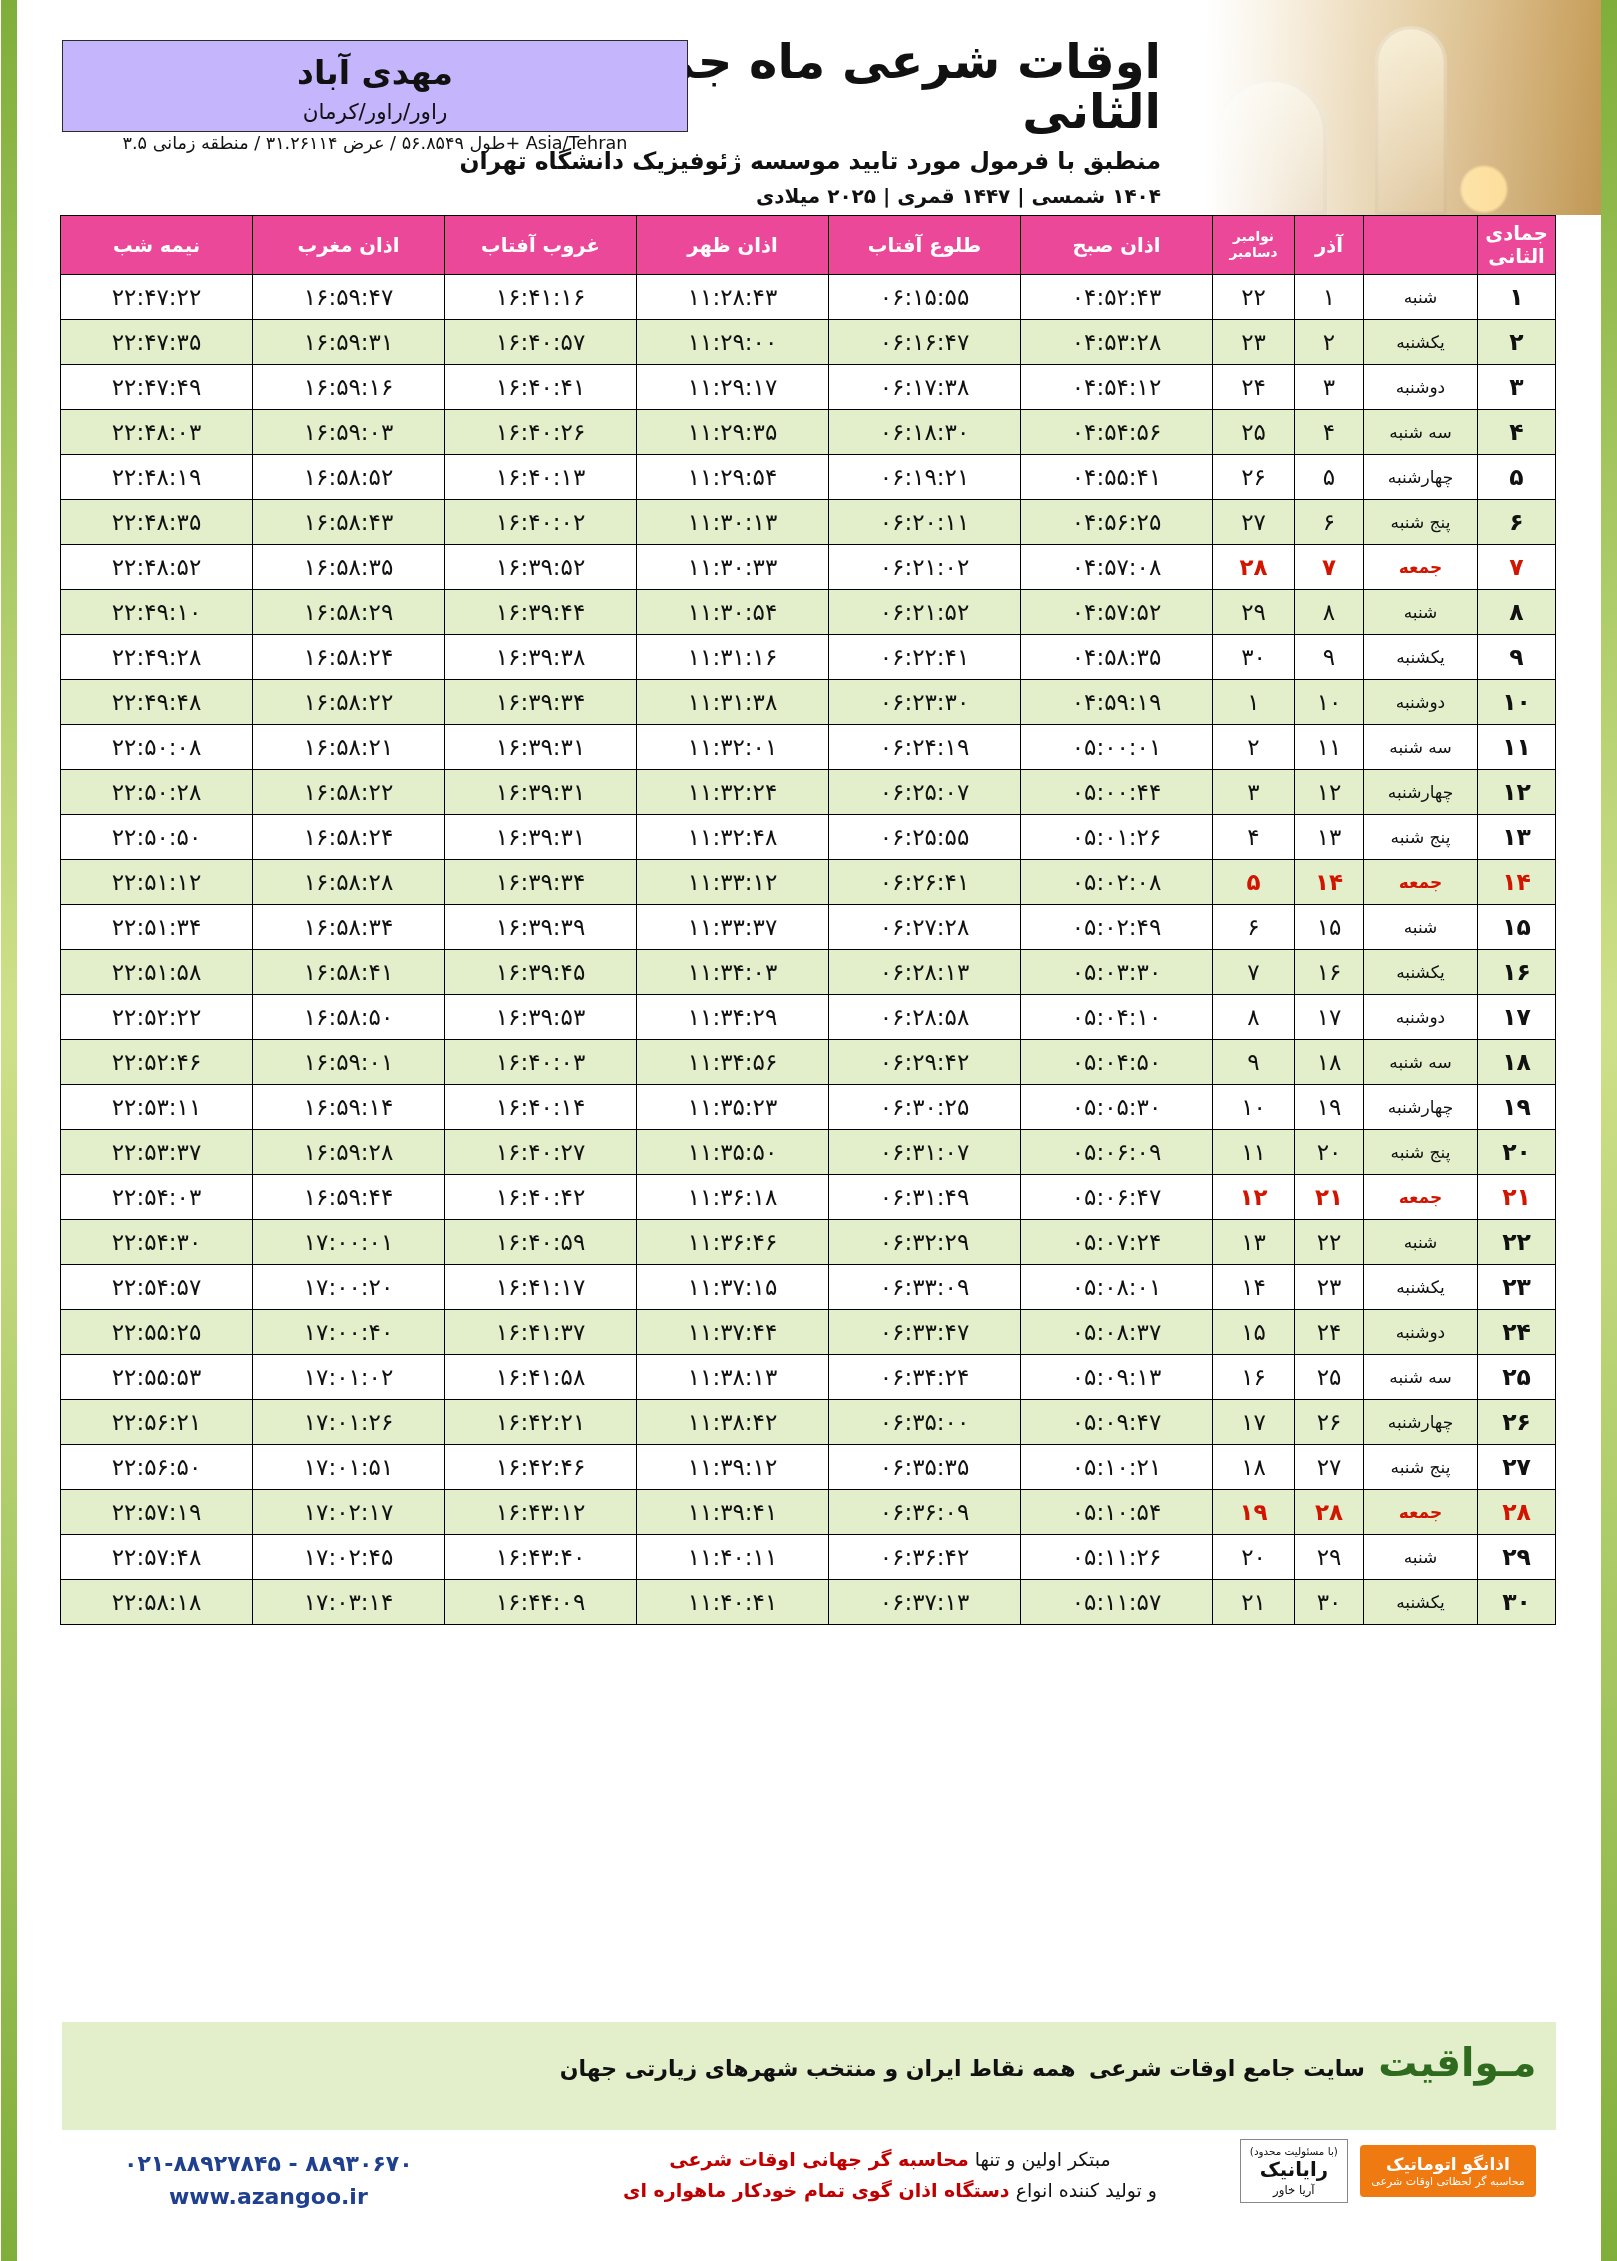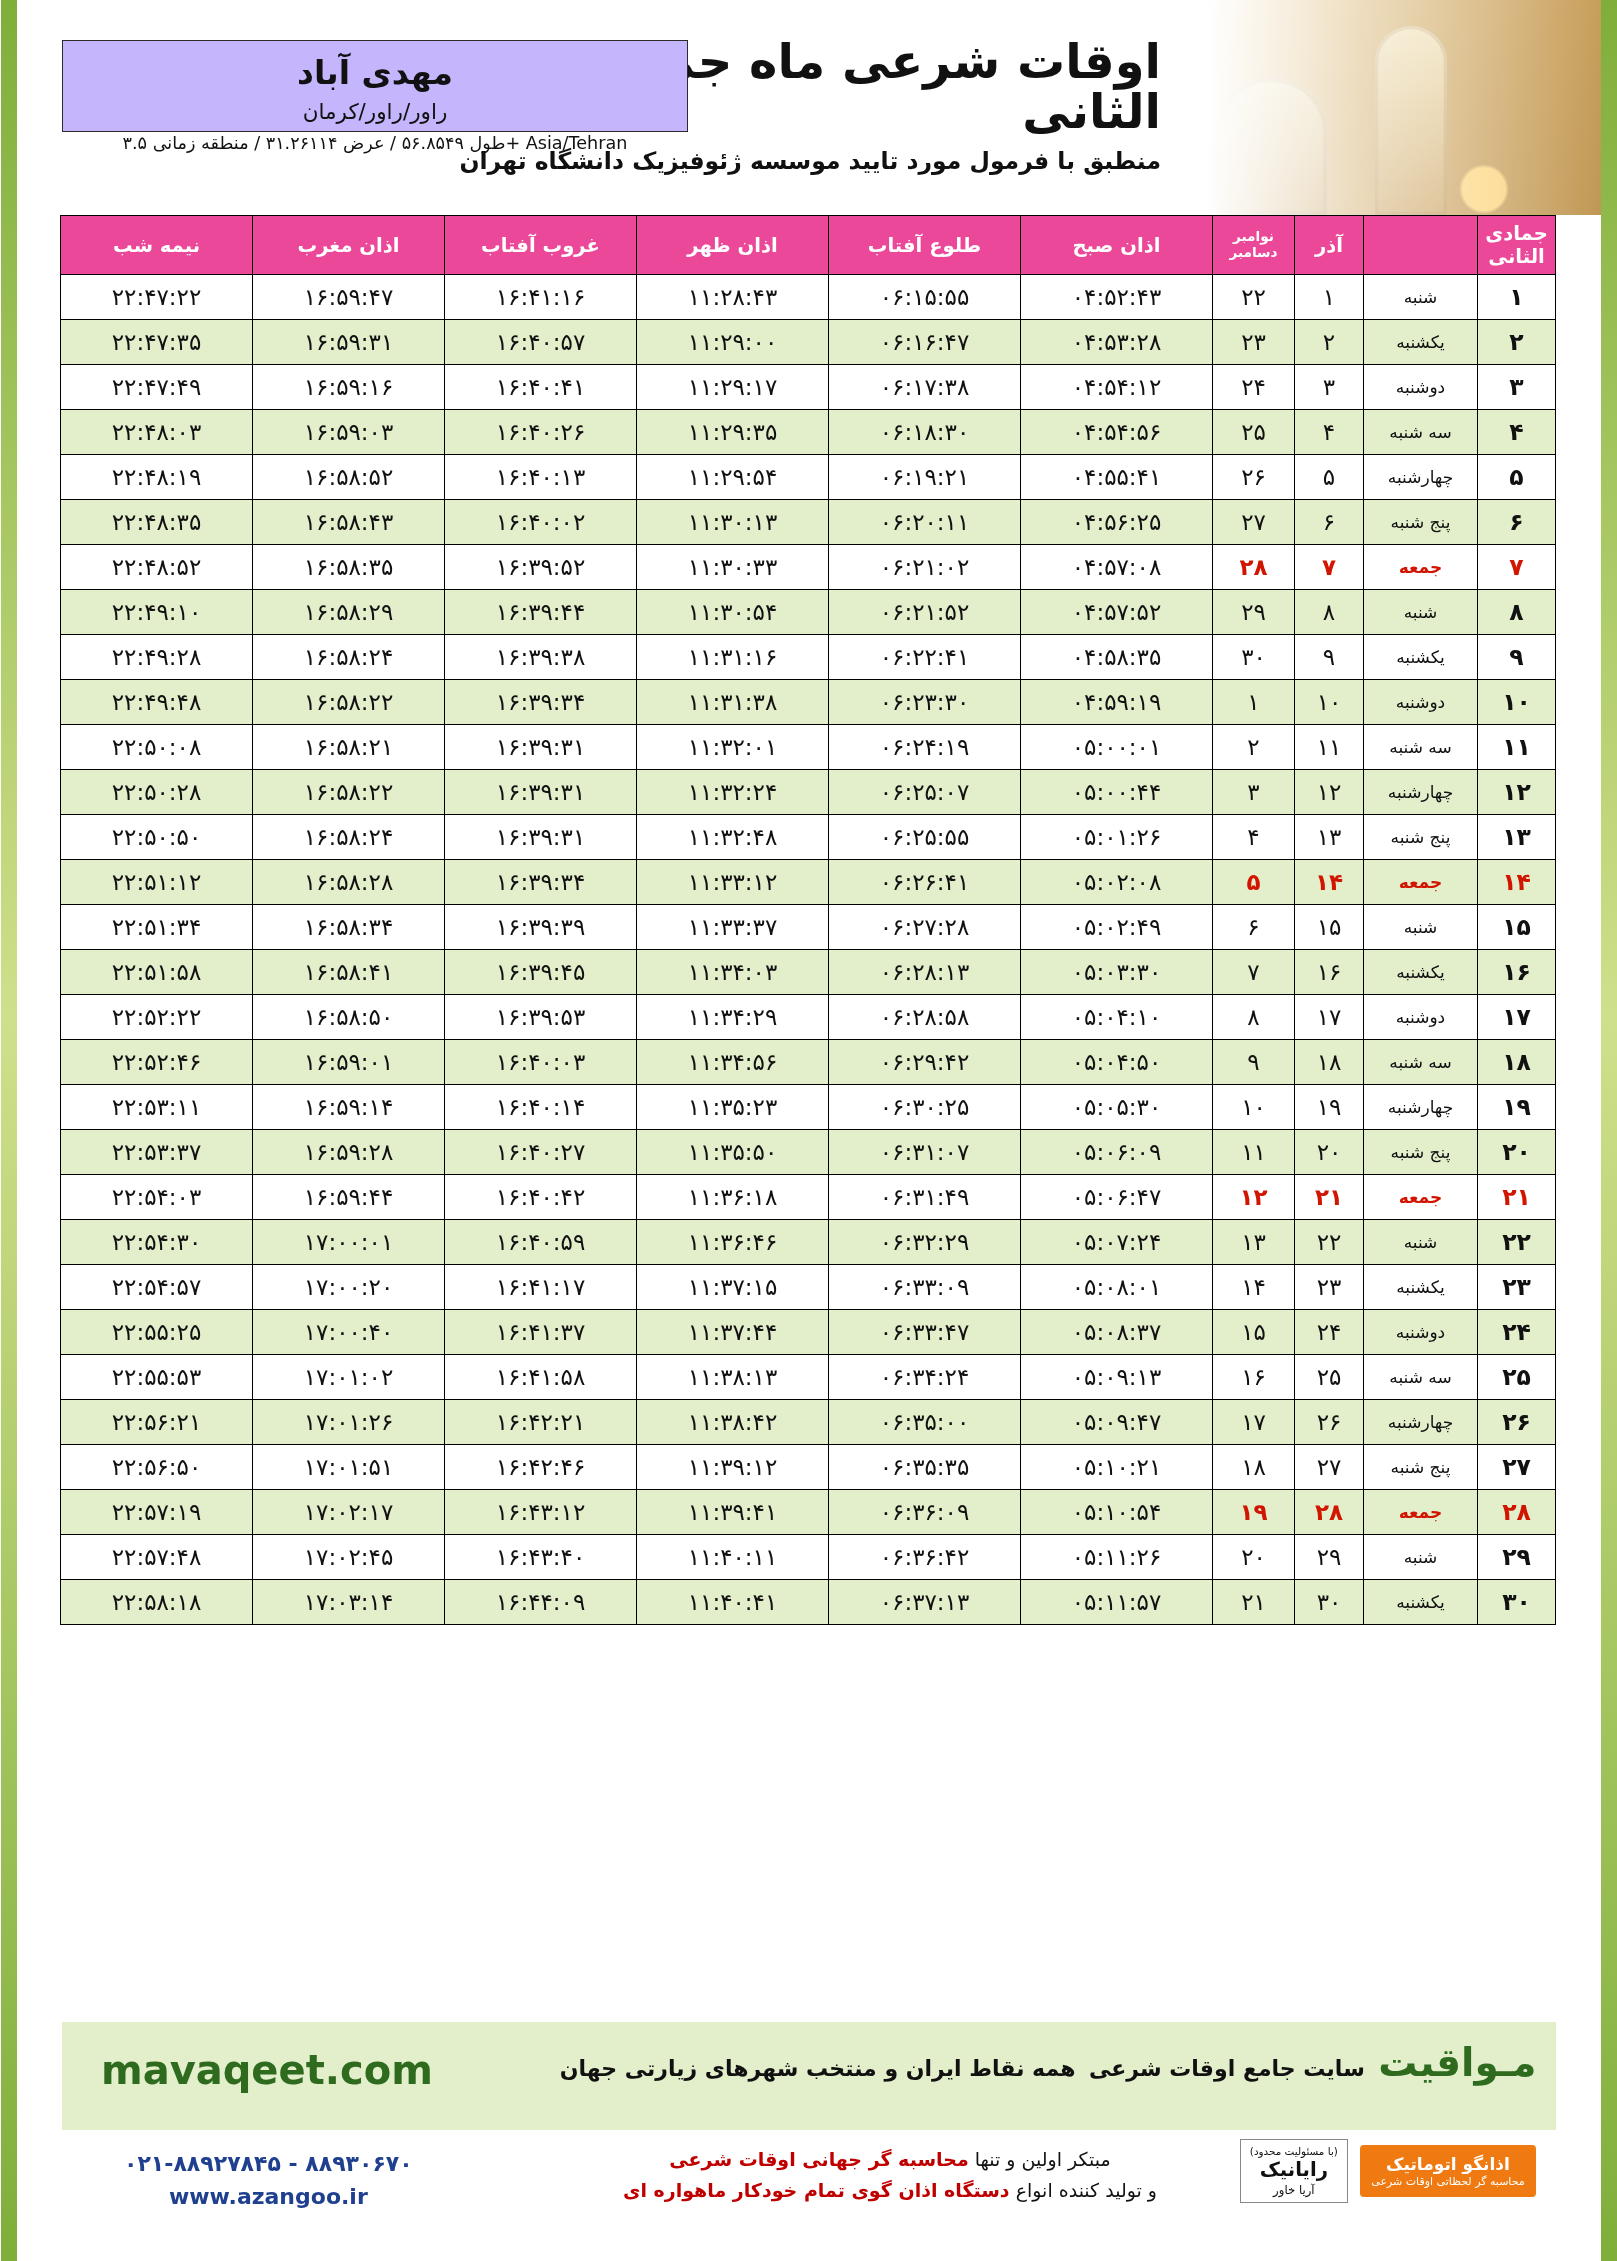--- a/index.html
+++ b/index.html
@@ -105,20 +105,21 @@
   <div class="edge-left"></div>
   <div class="edge-right"></div>
 
   <div class="header">
     <div class="hdr-art"></div>
     <div class="hdr-fade"></div>
 
     <div class="title-block">
       <div class="title-main">اوقات شرعی ماه جمادی الثانی</div>
       <div class="title-sub">منطبق با فرمول مورد تایید موسسه ژئوفیزیک دانشگاه تهران</div>
+      <div class="title-dates">۱۴۰۴ شمسی | ۱۴۴۷ قمری | ۲۰۲۵ میلادی</div>
     </div>
 
     <div class="city-box">
       <div class="city-name">مهدی آباد</div>
       <div class="city-prov">راور/راور/کرمان</div>
       <div class="city-geo">طول ۵۶.۸۵۴۹ / عرض ۳۱.۲۶۱۱۴ / منطقه زمانی ۳.۵+ Asia/Tehran</div>
     </div>
   </div>
 
 
@@ -518,21 +519,20 @@
     </table>
   </div>
 
   <div class="footer">
     <div class="f-green">
       <div class="f-brand">
         <span>مـواقیت</span>
         <small>سایت جامع اوقات شرعی</small>
         <small>همه نقاط ایران و منتخب شهرهای زیارتی جهان</small>
       </div>
-      <div class="f-site">mavaqeet.com</div>
     </div>
 
     <div class="f-bottom">
       <div class="f-logos">
         <div class="logo-orange">
           <div>اذانگو اتوماتیک</div>
           <div style="font-size:11px;font-weight:normal">محاسبه گر لحظاتی اوقات شرعی</div>
         </div>
         <div class="logo-box">
           <div style="font-size:10.4px">(با مسئولیت محدود)</div>

